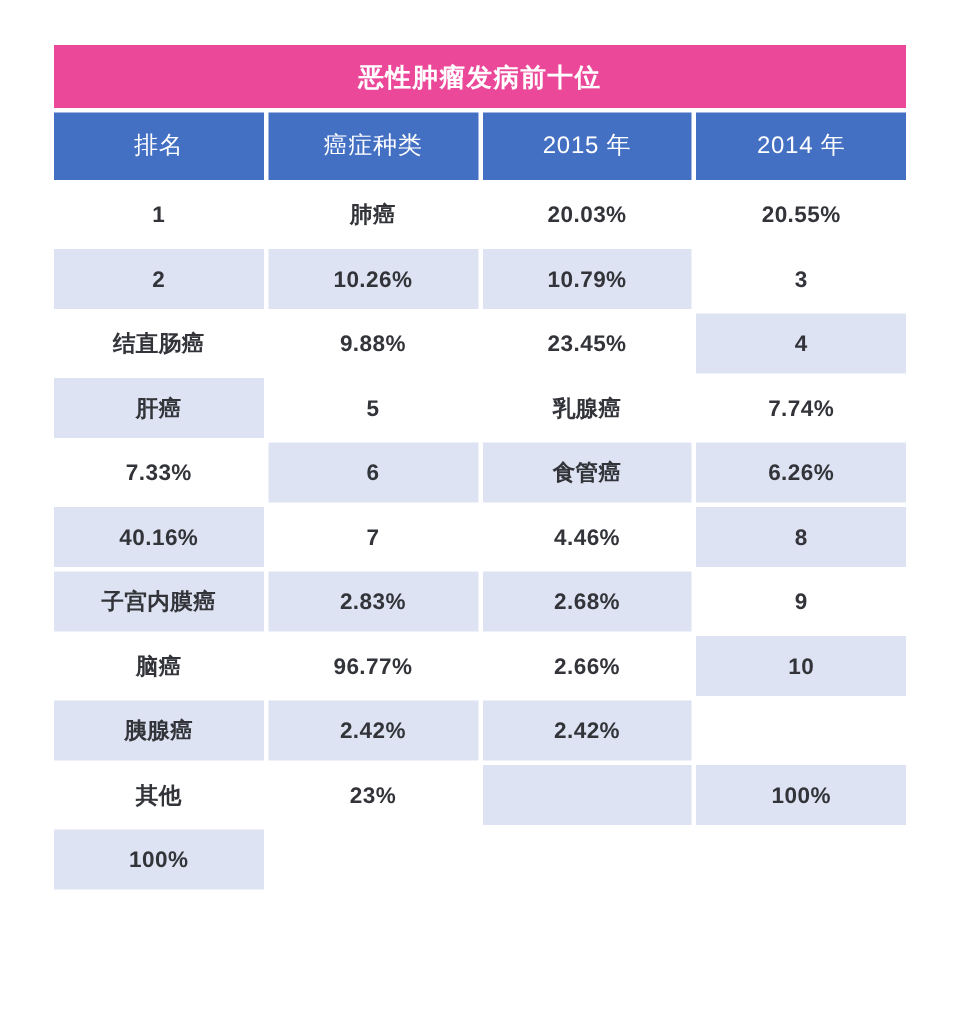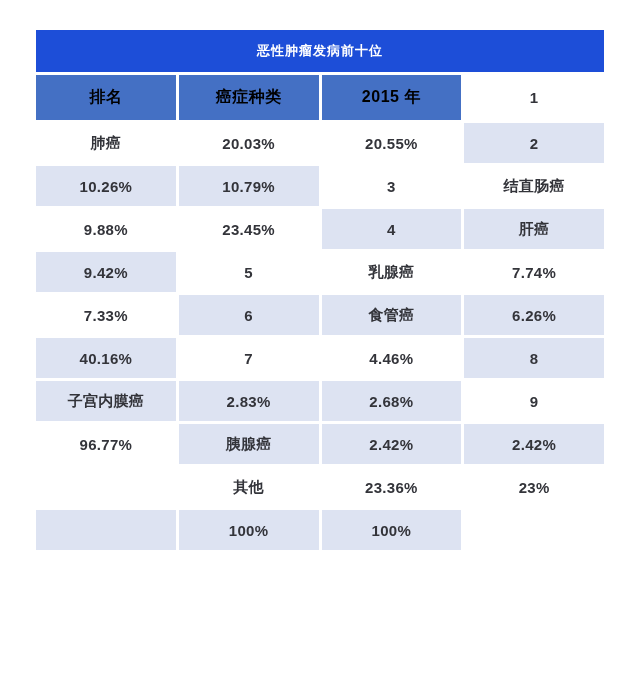--- a/index.html
+++ b/index.html
@@ -28,31 +28,31 @@
     width: 100%;
   }
   .cell {
     display: flex;
     align-items: center;
     justify-content: center;
     text-align: center;
   }
   .title-cell {
     grid-column: 1 / span 4;
-    background: #1d4ed8;
+    background: #ec4899;
     color: #ffffff;
-    font-size: 13px;
+    font-size: 17px;
     font-weight: bold;
     letter-spacing: 1px;
   }
   .head-cell {
     background: #4470c4;
-    color: #000000;
+    color: #ffffff;
     font-size: 16px;
-    font-weight: bold;
+    font-weight: normal;
     letter-spacing: 0.5px;
   }
   .body-cell {
     color: #33343a;
     font-size: 15px;
     font-weight: bold;
     letter-spacing: 0.3px;
   }
   .row-white { background: #ffffff; }
   .row-alt   { background: #dde3f2; }
@@ -60,66 +60,68 @@
 </head>
 <body>
 
 <div class="table-wrap">
   <div class="grid">
     <div class="cell title-cell">恶性肿瘤发病前十位</div>
 
     <div class="cell head-cell">排名</div>
     <div class="cell head-cell">癌症种类</div>
     <div class="cell head-cell">2015 年</div>
+    <div class="cell head-cell">2014 年</div>
 
   <div class="cell body-cell row-white">1</div>
   <div class="cell body-cell row-white">肺癌</div>
   <div class="cell body-cell row-white">20.03%</div>
   <div class="cell body-cell row-white">20.55%</div>
 
   <div class="cell body-cell row-alt">2</div>
   <div class="cell body-cell row-alt">10.26%</div>
   <div class="cell body-cell row-alt">10.79%</div>
 
   <div class="cell body-cell row-white">3</div>
   <div class="cell body-cell row-white">结直肠癌</div>
   <div class="cell body-cell row-white">9.88%</div>
   <div class="cell body-cell row-white">23.45%</div>
 
   <div class="cell body-cell row-alt">4</div>
   <div class="cell body-cell row-alt">肝癌</div>
-  <div class="cell body-cell row-alt">9.42%</div>
 
   <div class="cell body-cell row-white">5</div>
   <div class="cell body-cell row-white">乳腺癌</div>
   <div class="cell body-cell row-white">7.74%</div>
   <div class="cell body-cell row-white">7.33%</div>
 
   <div class="cell body-cell row-alt">6</div>
   <div class="cell body-cell row-alt">食管癌</div>
   <div class="cell body-cell row-alt">6.26%</div>
   <div class="cell body-cell row-alt">40.16%</div>
 
   <div class="cell body-cell row-white">7</div>
   <div class="cell body-cell row-white">4.46%</div>
 
   <div class="cell body-cell row-alt">8</div>
   <div class="cell body-cell row-alt">子宫内膜癌</div>
   <div class="cell body-cell row-alt">2.83%</div>
   <div class="cell body-cell row-alt">2.68%</div>
 
   <div class="cell body-cell row-white">9</div>
+  <div class="cell body-cell row-white">脑癌</div>
   <div class="cell body-cell row-white">96.77%</div>
+  <div class="cell body-cell row-white">2.66%</div>
 
+  <div class="cell body-cell row-alt">10</div>
   <div class="cell body-cell row-alt">胰腺癌</div>
   <div class="cell body-cell row-alt">2.42%</div>
   <div class="cell body-cell row-alt">2.42%</div>
 
   <div class="cell body-cell row-white"></div>
   <div class="cell body-cell row-white">其他</div>
-  <div class="cell body-cell row-white">23.36%</div>
   <div class="cell body-cell row-white">23%</div>
 
   <div class="cell body-cell row-alt"></div>
   <div class="cell body-cell row-alt">100%</div>
   <div class="cell body-cell row-alt">100%</div>
 </div>
 </div>
 
 </body></html>

